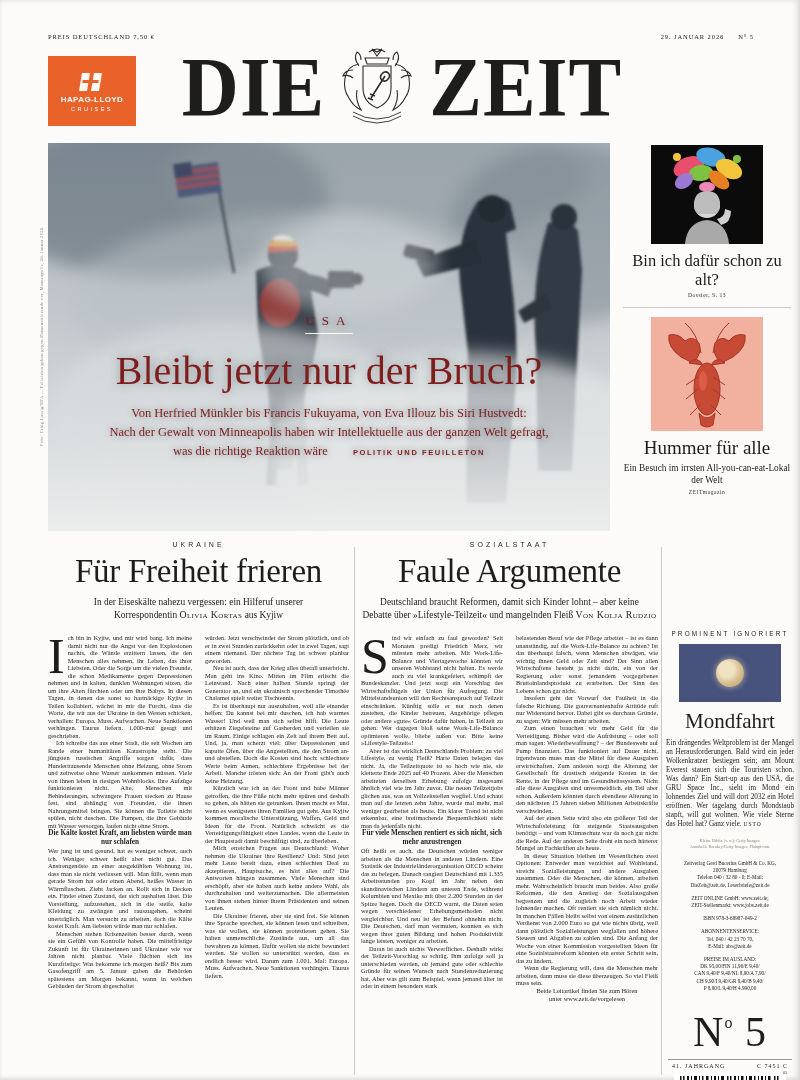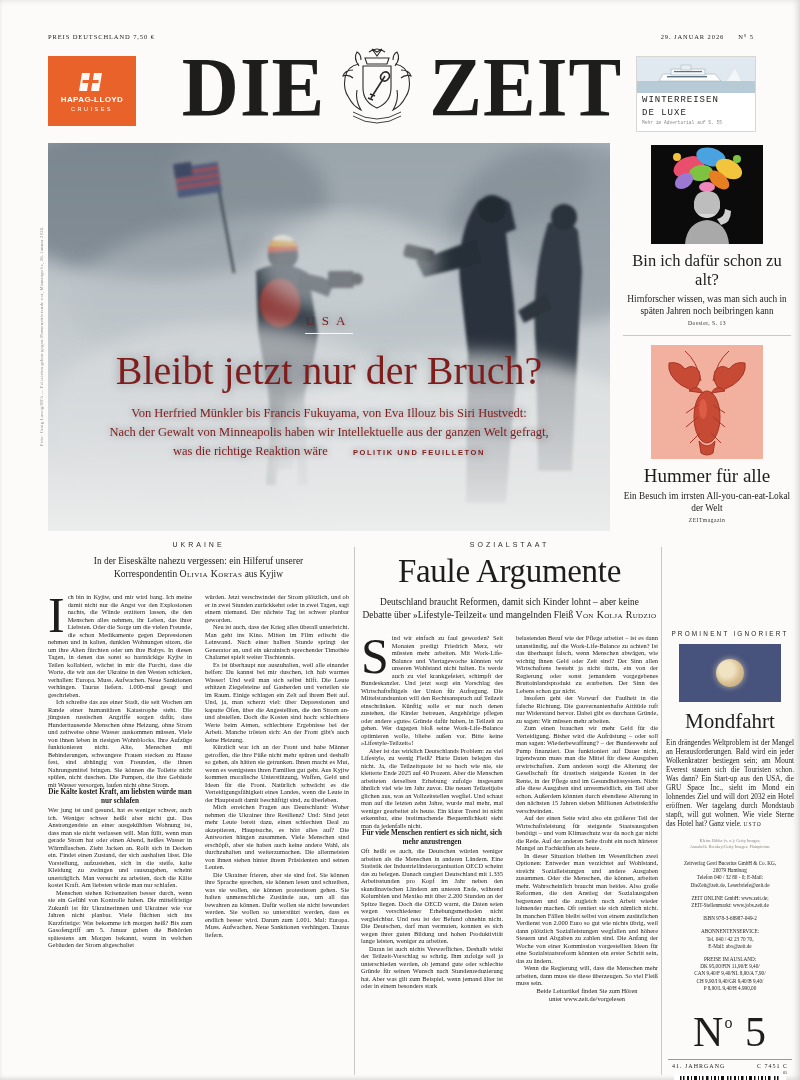--- a/index.html
+++ b/index.html
@@ -108,37 +108,20 @@
   <div class="abs hapag">
     <svg class="mark" viewBox="0 0 26 22">
       <path d="M3 2 L11 2 L8 20 L0 20 Z" fill="#fff" opacity=".95"></path>
       <path d="M15 2 L23 2 L20 20 L12 20 Z" fill="#fff" opacity=".95"></path>
       <rect x="5" y="9" width="16" height="3" fill="#e9622a" transform="skewX(-8)"></rect>
     </svg>
     <div class="l1">HAPAG-LLOYD</div>
     <div class="l2">CRUISES</div>
   </div>
 
-  <div class="abs adbox">
-    <svg class="adimg" viewBox="0 0 118 36">
-      <rect width="118" height="36" fill="#dfe9ef"></rect>
-      <rect y="24" width="118" height="12" fill="#b7cbd7"></rect>
-      <path d="M90 24 l8 -12 6 12 z" fill="#f3f6f8"></path>
-      <path d="M22 24 l4 -7 h52 l6 7 z" fill="#fdfdfd" stroke="#9fb2bd" stroke-width=".6"></path>
-      <rect x="34" y="12" width="34" height="6" fill="#f4f6f7" stroke="#9fb2bd" stroke-width=".6"></rect>
-      <rect x="44" y="8" width="10" height="5" fill="#e8eef1" stroke="#9fb2bd" stroke-width=".5"></rect>
-      <g fill="#5d7280">
-          <rect x="30" y="19" width="40" height="1.4"></rect>
-          <rect x="37" y="14" width="28" height="1.2"></rect>
-        </g>
-    </svg>
-    <div class="adt">WINTERREISEN</div>
-    <div class="adt">DE LUXE</div>
-    <div class="adn">Mehr im Advertorial auf S. 55</div>
-  </div>
 
   <div class="abs photo-credit">Foto: Craig Lassig/EPA — Polizisten gehen gegen Demonstrierende vor, Minneapolis, 26. Januar 2026</div>
   <div class="abs lead">
     <svg width="562" height="388" viewBox="0 0 562 388">
       <defs>
         <linearGradient id="fog" x1="0" y1="0" x2="0" y2="1">
           <stop offset="0" stop-color="#a9b3ba"></stop>
             <stop offset=".45" stop-color="#c3c9cd"></stop>
             <stop offset="1" stop-color="#e4e6e6"></stop>
         </linearGradient>
@@ -224,21 +207,20 @@
           <circle cx="26" cy="12" r="4" fill="#f2c53d"></circle>
       </g>
       <g fill="#c9c9c9">
         <circle cx="56" cy="60" r="13" fill="#d6d6d6"></circle>
         <path d="M43 60 q0 -14 13 -14 q13 0 13 14 q0 6 -4 9 l-18 0 q-4 -3 -4 -9z" fill="#bdbdbd"></path>
         <path d="M34 99 q2 -22 22 -24 q20 2 22 24 z" fill="#a9a9a9"></path>
         <path d="M66 74 q8 -2 8 -10 l6 2 q0 12 -10 14 z" fill="#d0d0d0"></path>
       </g>
     </svg>
     <div class="rail-h1">Bin ich dafür schon zu alt?</div>
-    <div class="rail-dek">Hirnforscher wissen, was man sich auch in späten Jahren noch beibringen kann</div>
     <div class="rail-ref">Dossier, S. 13</div>
     <hr class="rail-div">
     <svg class="img2" viewBox="0 0 112 114">
       <rect width="112" height="114" fill="#f2b19e"></rect>
       <g stroke="#a63526" stroke-width="1" fill="#c74a35">
         <path d="M50 36 q-4 -20 -16 -30" fill="none"></path>
         <path d="M62 36 q4 -20 16 -30" fill="none"></path>
         <path d="M30 40 q-14 -10 -12 -22 q10 -2 16 6 q8 -6 14 2 q4 10 -6 20 z"></path>
         <path d="M82 40 q14 -10 12 -22 q-10 -2 -16 6 q-8 -6 -14 2 q-4 10 6 20 z"></path>
         <path d="M38 46 q8 -8 14 2 z M74 46 q-8 -8 -14 2 z"></path>
@@ -251,20 +233,21 @@
     <div class="rail-h2">Hummer für alle</div>
     <div class="rail-dek">Ein Besuch im irrsten All-you-can-eat-Lokal der Welt</div>
     <div class="rail-ref">ZEITmagazin</div>
   </div>
 
   <div class="abs vrule vr1"></div>
   <div class="abs vrule vr2"></div>
 
   <div class="abs article art-ukr">
     <div class="art-kicker">UKRAINE</div>
+    <div class="art-h">Für Freiheit frieren</div>
     <div class="art-dek">
       <span>In der Eiseskälte nahezu vergessen: ein Hilferuf unserer</span><br>
       <span>Korrespondentin</span>
       <span class="sc">Olivia Kortas</span>
       <span>aus Kyjiw</span>
     </div>
     <div class="cols">
       <div class="col">
         <p class="nofirst"><span class="dropcap">I</span><span>ch bin in Kyjiw, und mir wird bang. Ich meine damit nicht nur die Angst vor den Explosionen nachts, die Wände erzittern lassen, die den Menschen alles nehmen, ihr Leben, das ihrer Liebsten. Oder die Sorge um die vielen Freunde, die schon Medikamente gegen Depressionen nehmen und in kalten, dunklen Wohnungen sitzen, die um ihre Alten fürchten oder um ihre Babys. In diesen Tagen, in denen das sonst so hartnäckige Kyjiw in Teilen kollabiert, wächst in mir die Furcht, dass die Worte, die wir aus der Ukraine in den Westen schicken, verhallen: Europa. Muss. Aufwachen. Neue Sanktionen verhängen. Taurus liefern. 1.000-mal gesagt und geschrieben.</span></p>
         <p>Ich schreibe das aus einer Stadt, die seit Wochen am Rande einer humanitären Katastrophe steht. Die jüngsten russischen Angriffe sorgen dafür, dass Hunderttausende Menschen ohne Heizung, ohne Strom und zeitweise ohne Wasser auskommen müssen. Viele von ihnen leben in riesigen Wohnblocks. Ihre Aufzüge funktionieren nicht. Alte, Menschen mit Behinderungen, schwangere Frauen stecken zu Hause fest, sind abhängig von Freunden, die ihnen Nahrungsmittel bringen. Sie können die Toilette nicht spülen, nicht duschen. Die Pumpen, die ihre Gebäude mit Wasser versorgen, laufen nicht ohne Strom.</p>

